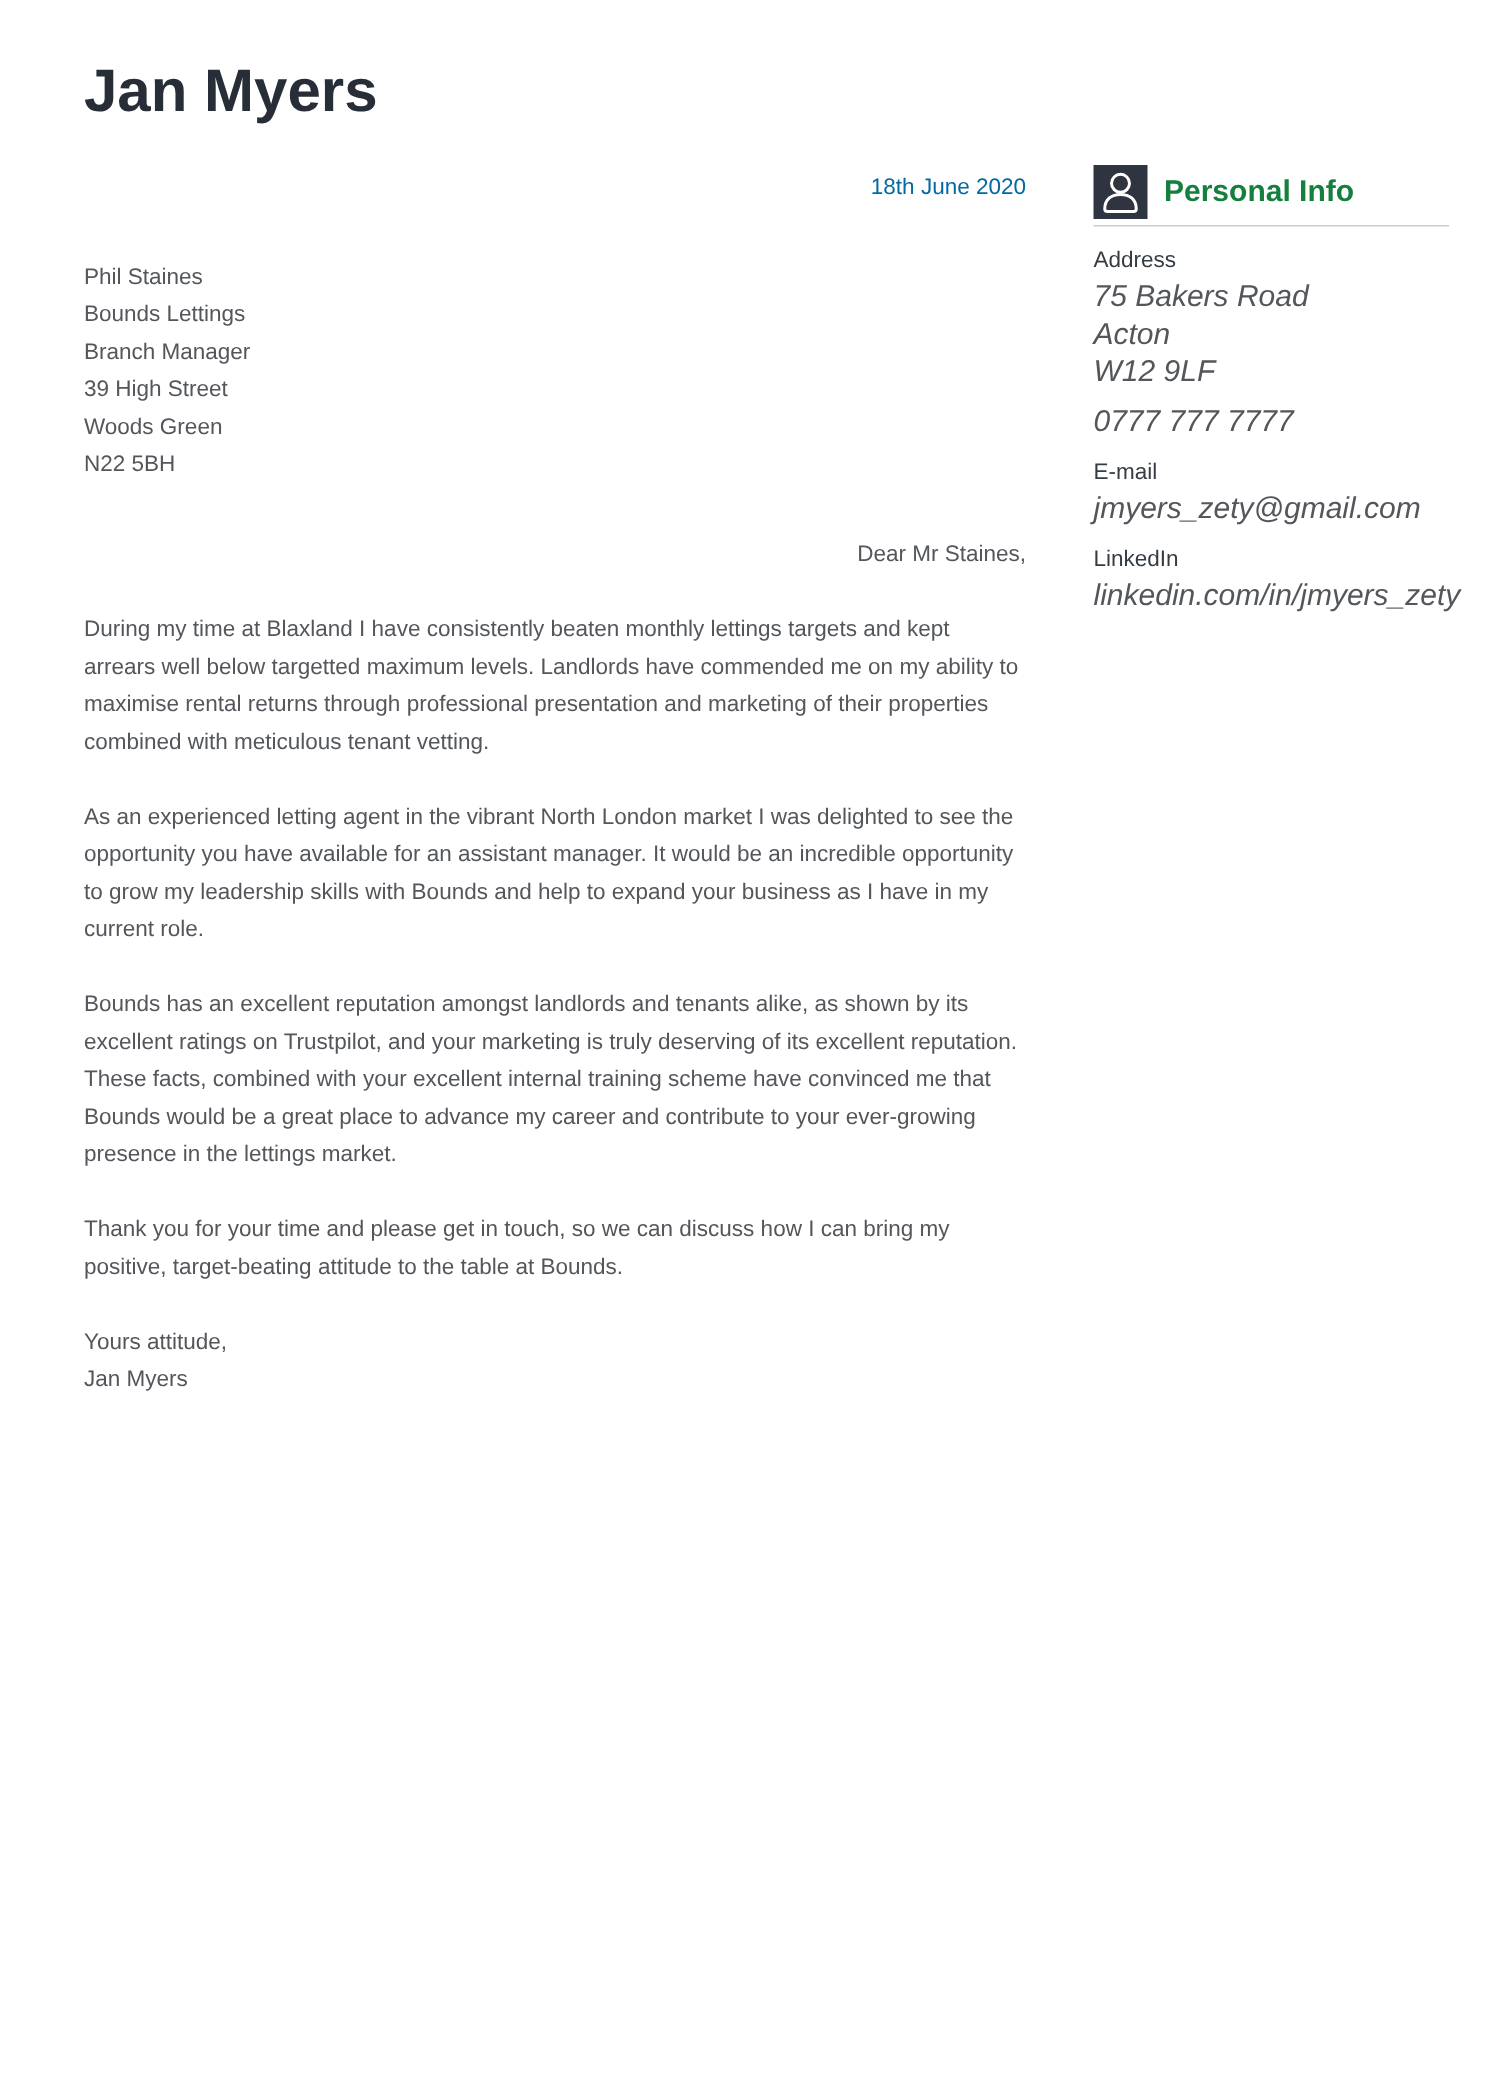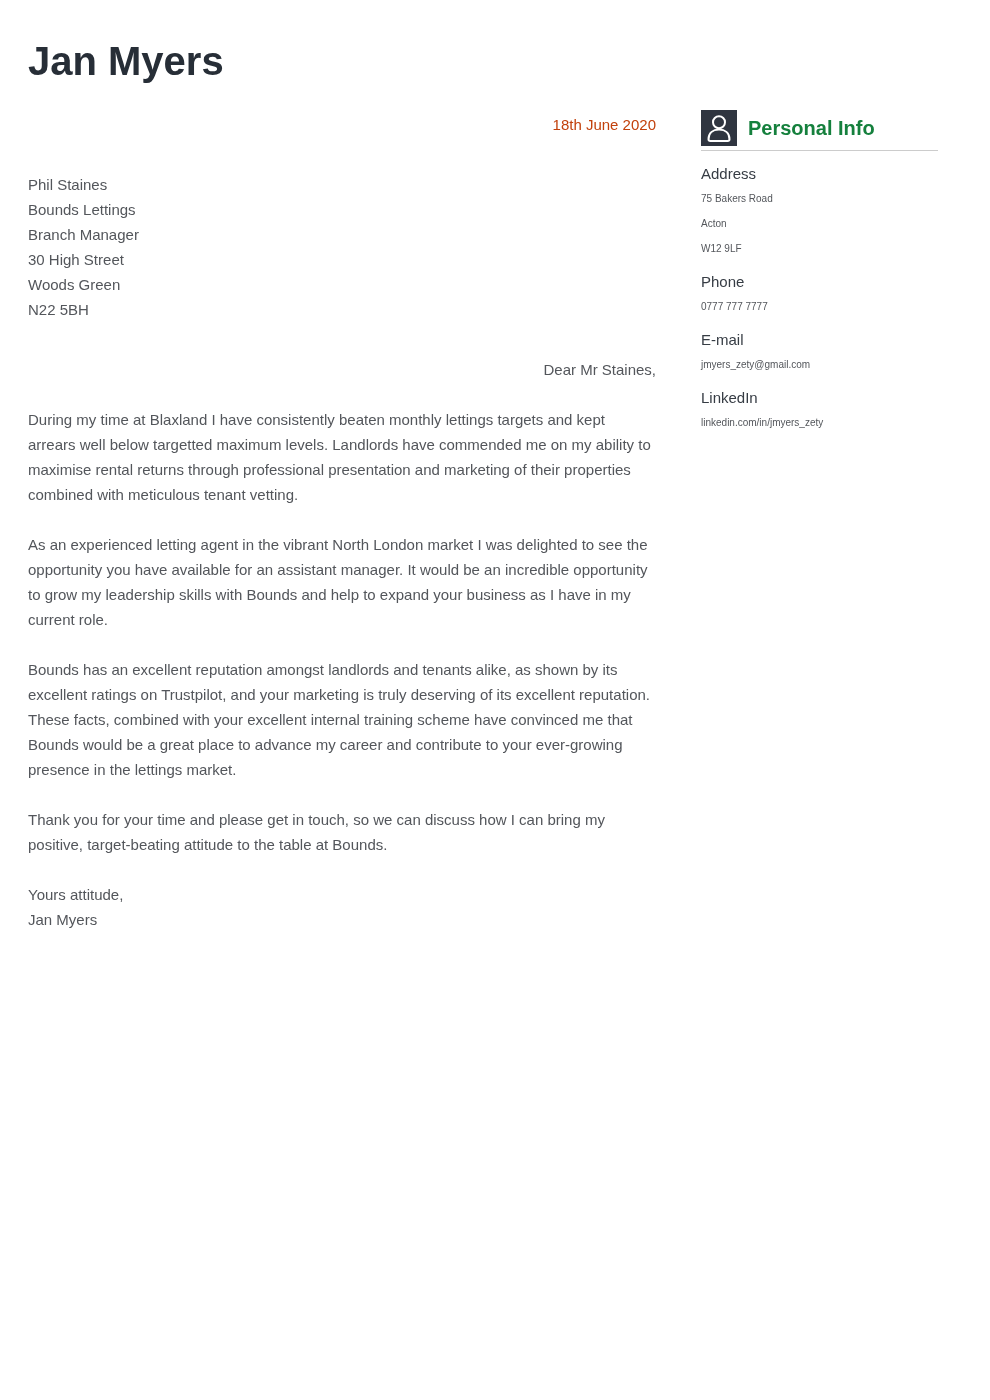--- a/index.html
+++ b/index.html
@@ -7,21 +7,21 @@
     margin: 0;
     padding: 0;
     background: #ffffff;
     font-family: "Liberation Sans", "DejaVu Sans", sans-serif;
   }
   .page {
     position: relative;
     width: 990px;
     height: 1400px;
     background: #ffffff;
-    padding: 38px 40px 0 28px;
+    padding: 38px 40px 0 56px;
     overflow: hidden;
   }
   h1.name {
     margin: 0;
     font-size: 40px;
     line-height: 46px;
     font-weight: 700;
     color: #272e37;
   }
   .columns {
@@ -33,21 +33,21 @@
     width: 628px;
     font-size: 15px;
     line-height: 25px;
     color: #53565b;
   }
   .date {
     margin-top: 28px;
     text-align: right;
     font-size: 15px;
     line-height: 25px;
-    color: #c2410c;
+    color: #0369a1;
   }
   .recipient {
     margin-top: 35px;
   }
   .salutation {
     margin: 35px 0 0 0;
     text-align: right;
   }
   p.para {
     margin: 25px 0 0 0;
@@ -85,42 +85,43 @@
   }
   .field { margin-top: 8px; }
   .field.first { margin-top: 10px; }
   .field .label {
     font-size: 15px;
     line-height: 25px;
     font-weight: 400;
     color: #363c44;
   }
   .field .value {
-    font-size: 10px;
+    font-size: 20px;
     line-height: 25px;
     color: #53565b;
+    font-style: italic;
   }
 </style>
 </head>
 <body>
 
 <div class="page">
 
   <h1 class="name">Jan Myers</h1>
 
   <div class="columns">
 
     <div class="letter">
       <div class="date">18th June 2020</div>
 
       <div class="recipient">
         <div>Phil Staines</div>
         <div>Bounds Lettings</div>
         <div>Branch Manager</div>
-        <div>30 High Street</div>
+        <div>39 High Street</div>
         <div>Woods Green</div>
         <div>N22 5BH</div>
       </div>
 
       <p class="salutation">Dear Mr Staines,</p>
 
       <p class="para">During my time at Blaxland I have consistently beaten monthly lettings targets and kept arrears well below targetted maximum levels. Landlords have commended me on my ability to maximise rental returns through professional presentation and marketing of their properties combined with meticulous tenant vetting.</p>
       <p class="para">As an experienced letting agent in the vibrant North London market I was delighted to see the opportunity you have available for an assistant manager. It would be an incredible opportunity to grow my leadership skills with Bounds and help to expand your business as I have in my current role.</p>
       <p class="para">Bounds has an excellent reputation amongst landlords and tenants alike, as shown by its excellent ratings on Trustpilot, and your marketing is truly deserving of its excellent reputation. These facts, combined with your excellent internal training scheme have convinced me that Bounds would be a great place to advance my career and contribute to your ever-growing presence in the lettings market.</p>
       <p class="para">Thank you for your time and please get in touch, so we can discuss how I can bring my positive, target-beating attitude to the table at Bounds.</p>
@@ -143,21 +144,20 @@
       </div>
 
       <div class="field first">
         <div class="label">Address</div>
         <div class="value">75 Bakers Road</div>
         <div class="value">Acton</div>
         <div class="value">W12 9LF</div>
       </div>
 
       <div class="field">
-        <div class="label">Phone</div>
         <div class="value">0777 777 7777</div>
       </div>
 
       <div class="field">
         <div class="label">E-mail</div>
         <div class="value">jmyers_zety@gmail.com</div>
       </div>
 
       <div class="field">
         <div class="label">LinkedIn</div>

